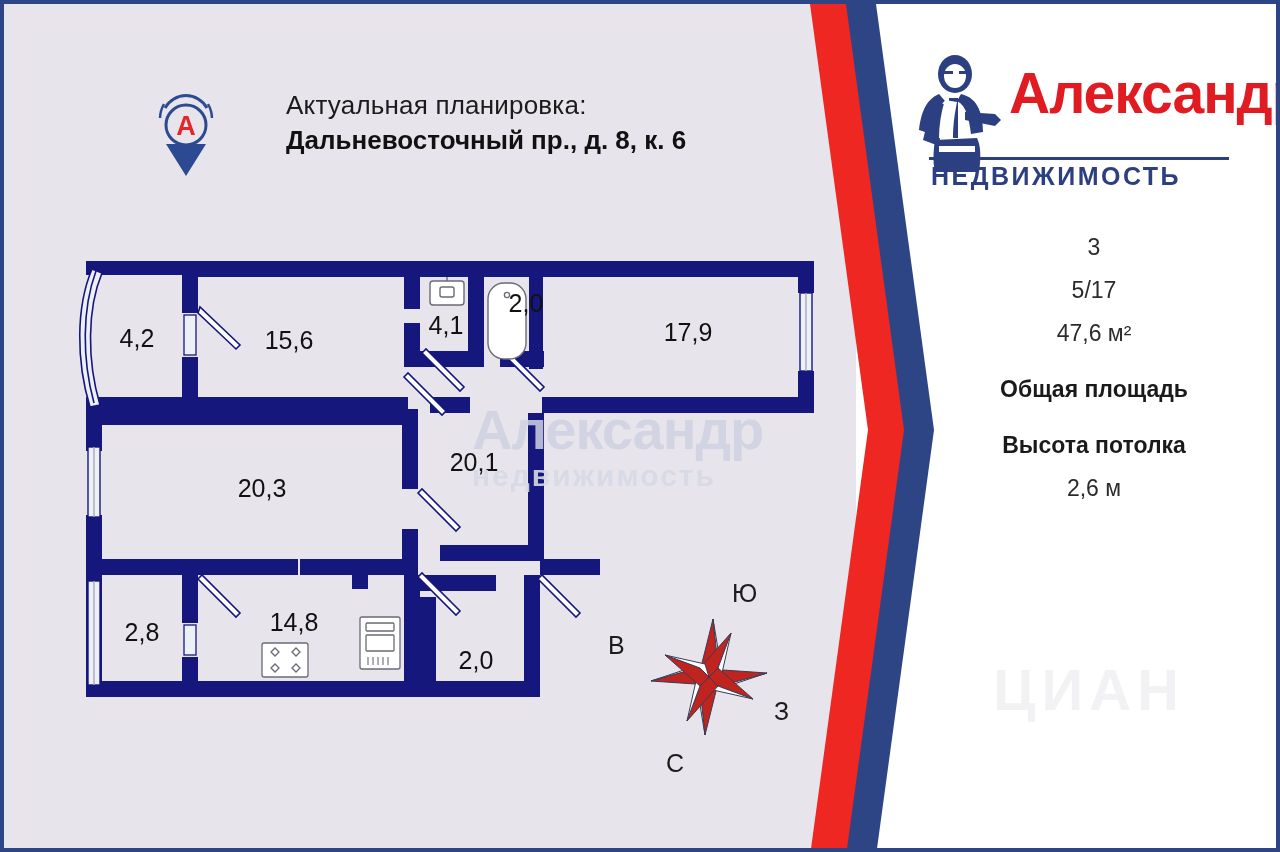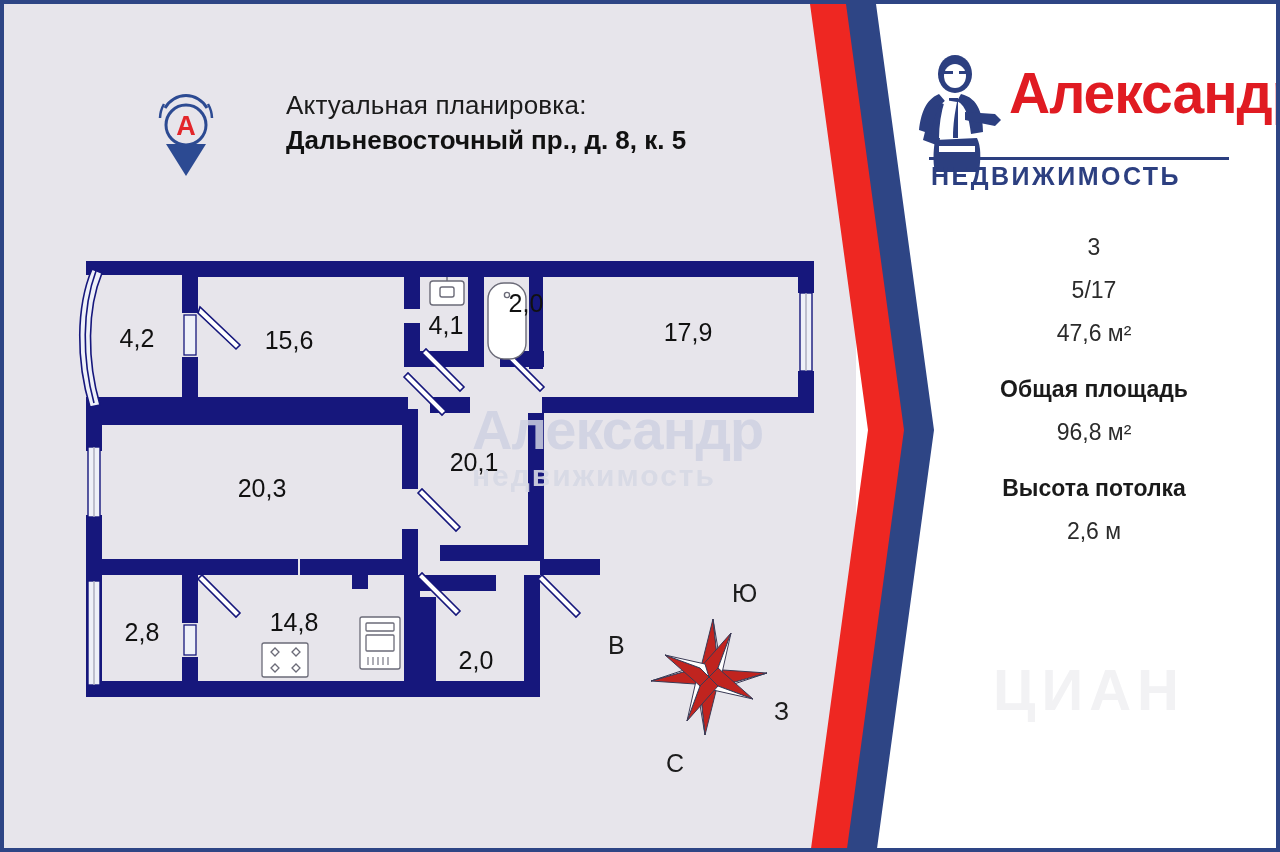--- a/index.html
+++ b/index.html
@@ -91,21 +91,21 @@
         <path d="M9 16 A24 24 0 0 1 51 16"></path>
         <path d="M4 26 A30 30 0 0 1 8 12" stroke-width="2.5"></path>
         <path d="M56 26 A30 30 0 0 0 52 12" stroke-width="2.5"></path>
       </g>
       <circle cx="30" cy="33" r="20" fill="none" stroke="#2c4a92" stroke-width="3"></circle>
       <text x="30" y="43" font-size="27" font-weight="bold" fill="#e3262b" text-anchor="middle" font-family="Liberation Sans, sans-serif">A</text>
       <polygon points="10,52 50,52 30,84" fill="#2c4a92"></polygon>
     </svg>
     <div class="hdr-txt">
       <div class="hdr-l1">Актуальная планировка:</div>
-      <div class="hdr-l2">Дальневосточный пр., д. 8, к. 5</div>
+      <div class="hdr-l2">Дальневосточный пр., д. 8, к. 6</div>
     </div>
   </div>
 
   <div class="logo">
     <svg class="logo-man" viewBox="0 0 96 120">
       <g fill="#2c3f80">
         <ellipse cx="46" cy="20" rx="17" ry="19"></ellipse>
         <path d="M24 44 C22 52 18 70 14 86 L30 92 C32 76 34 60 38 52 Z"></path>
         <path d="M30 40 C16 46 12 60 10 76 L22 80 C24 66 28 52 36 47 Z"></path>
         <path d="M52 40 C70 44 74 62 74 78 L62 80 C60 66 58 52 48 47 Z"></path>
@@ -129,21 +129,20 @@
   </div>
 
   <div class="specs">
     <div class="spec-value">3</div>
 
     <div class="spec-value">5/17</div>
 
     <div class="spec-value">47,6 м²</div>
 
     <div class="spec-label">Общая площадь</div>
-    <div class="spec-value">96,8 м²</div>
 
     <div class="spec-label">Высота потолка</div>
     <div class="spec-value">2,6 м</div>
   </div>
 
   <div class="wm-cian">ЦИАН</div>
 
   <svg class="plan" viewBox="0 0 760 470">
     <g id="walls" fill="#16177c">
 

